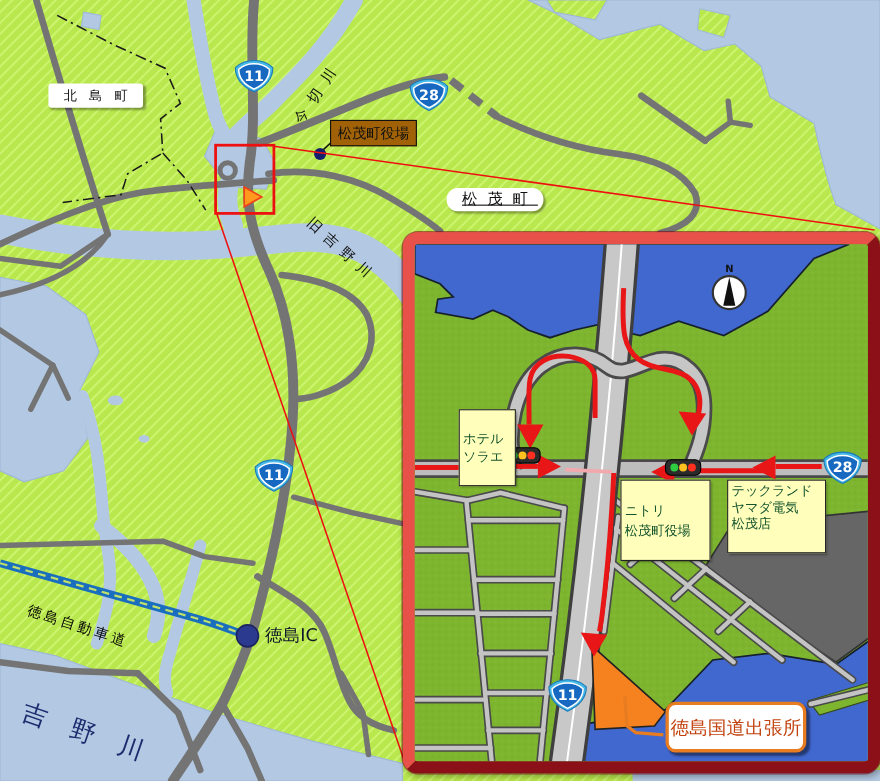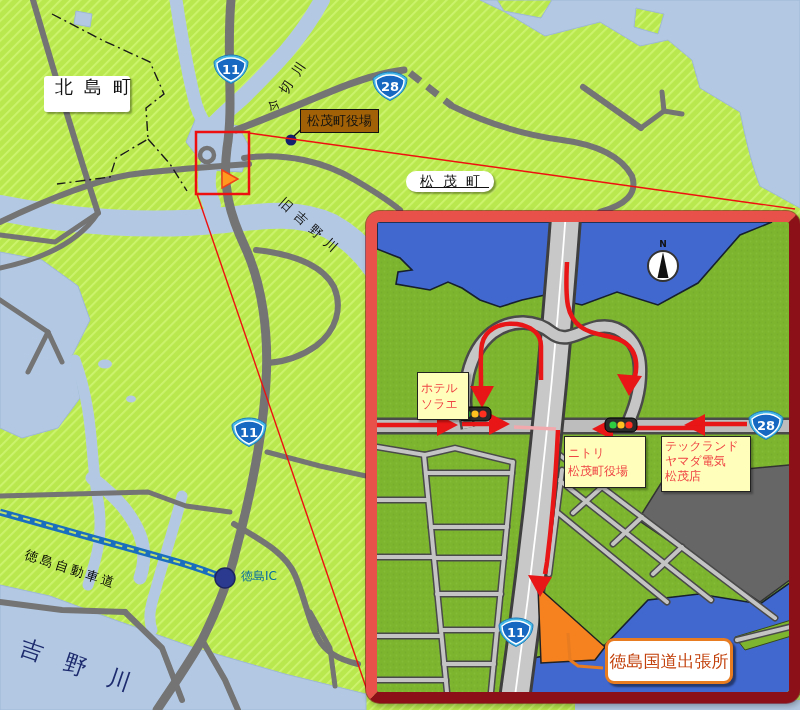--- a/index.html
+++ b/index.html
@@ -2,44 +2,44 @@
 <html><head>
 <meta charset="utf-8">
 <style>
   html,body{margin:0;padding:0;background:#ddd;}
   .stage{position:relative;width:800px;height:710px;overflow:hidden;
          font-family:"DejaVu Sans","Liberation Sans",sans-serif;}
   .stage svg{position:absolute;left:0;top:0;}
   .maplabel{position:absolute;color:#111;white-space:nowrap;}
   .boxlabel{background:#fff;text-align:center;}
   .shadowed{box-shadow:2px 2px 2px rgba(0,0,0,.35);}
-  .lbl-kitajima{left:44px;top:76px;width:86px;height:36px;line-height:22px;
-    font-size:18px;letter-spacing:11px;text-indent:11px;border-radius:3px;font-family:Liberation Serif, serif;}
+  .lbl-kitajima{left:44px;top:76px;width:86px;height:22px;line-height:22px;
+    font-size:12px;letter-spacing:11px;text-indent:11px;border-radius:3px;font-family:Liberation Serif, serif;}
   .lbl-yakuba{left:300px;top:109px;padding:2px 6px;border:1.5px solid #111;
     background:#a16207;font-size:13px;}
   .lbl-matsushige{left:406px;top:171px;width:88px;height:21px;line-height:21px;
     font-size:14px;letter-spacing:9px;text-indent:9px;border-radius:10px;text-decoration:underline;}
   .lbl-imagiri{left:263px;top:106px;font-size:13px;letter-spacing:9px;
     transform:rotate(-56deg);transform-origin:0 0;}
   .lbl-kyuyoshino{left:287px;top:194px;font-size:13px;letter-spacing:7px;
     transform:rotate(42deg);transform-origin:0 0;}
   .lbl-expwy{left:28px;top:546px;font-size:13px;letter-spacing:3px;color:#000;
     transform:rotate(18deg);transform-origin:0 0;}
-  .lbl-ic{left:241px;top:568px;font-size:12px;color:#0369a1;}
+  .lbl-ic{left:241px;top:568px;font-size:16px;color:#0f172a;}
   .lbl-yoshino{left:26px;top:632px;font-size:23px;letter-spacing:23px;color:#1d2b6e;
     transform:rotate(19deg);transform-origin:0 0;}
   
   .inset{position:absolute;left:366px;top:211px;width:434px;height:492px;
     box-sizing:border-box;border:11px solid #e8504a;
     border-right-color:#8c1018;border-bottom-color:#8c1018;
     border-radius:14px;overflow:hidden;background:#7db52f;
     box-shadow:0 0 0 1px rgba(120,0,16,.55), 2px 3px 6px rgba(0,0,0,.3);}
   .inset svg{position:absolute;left:0;top:0;}
   .ylabel{position:absolute;background:#ffffbb;border:1.5px solid #222;
-    color:#ef4444;font-size:12px;line-height:16px;padding:7px 3px;
+    color:#14532d;font-size:12px;line-height:16px;padding:18px 3px;
     box-shadow:2px 2px 2px rgba(0,0,0,.3);font-family:Liberation Serif, serif;}
   .lbl-hotel{left:40px;top:150px;width:44px;}
   .lbl-nitori{left:187px;top:214px;width:74px;line-height:18px;}
   .lbl-yamada{left:284px;top:214px;width:82px;line-height:15px;padding-top:2px;}
   .lbl-dest{position:absolute;left:228px;top:416px;width:122px;height:40px;
     background:#fff;border:3px solid #e87c20;border-radius:9px;
     box-shadow:3px 3px 2px rgba(0,0,0,.45);color:#c2410c;font-size:17px;
     display:flex;align-items:center;justify-content:center;}
 </style>
 </head>

